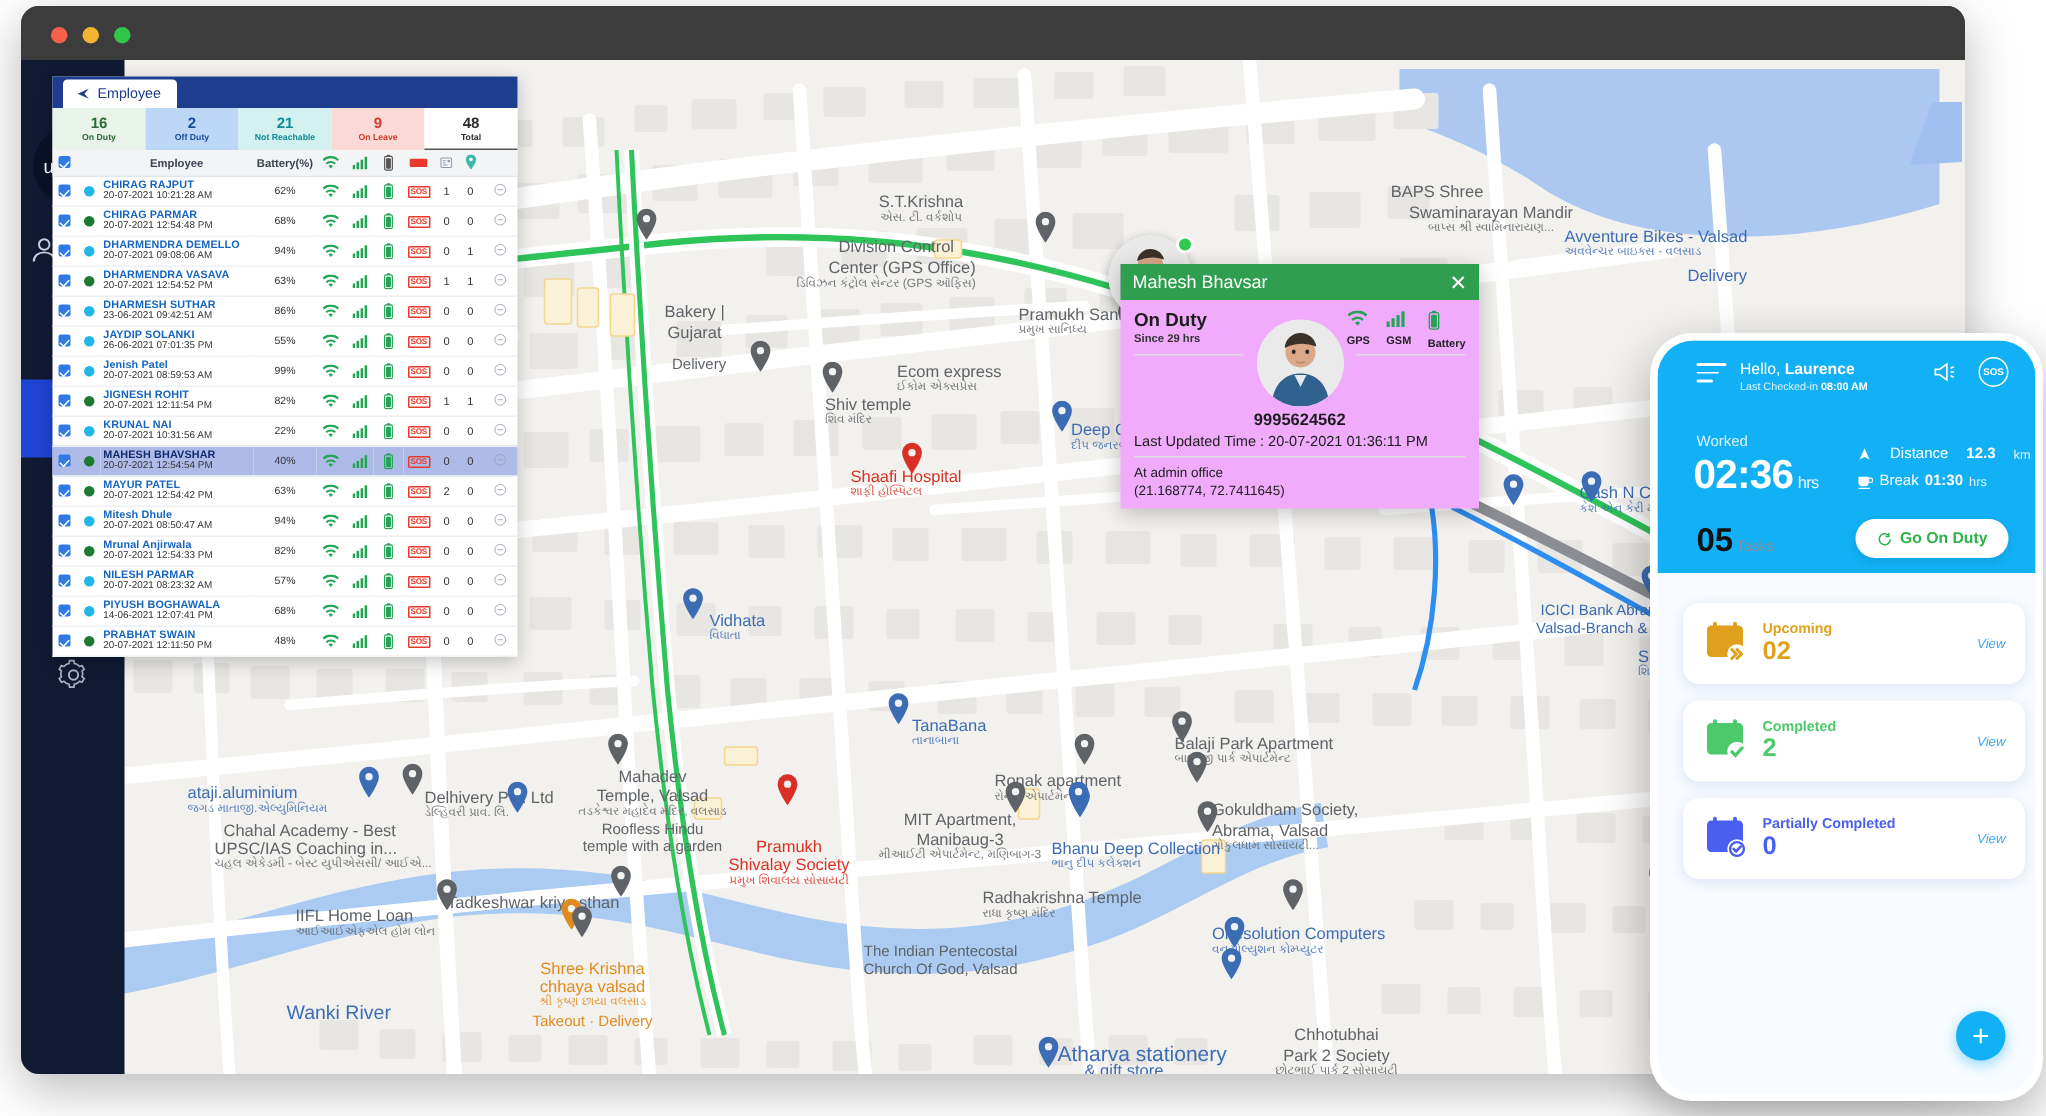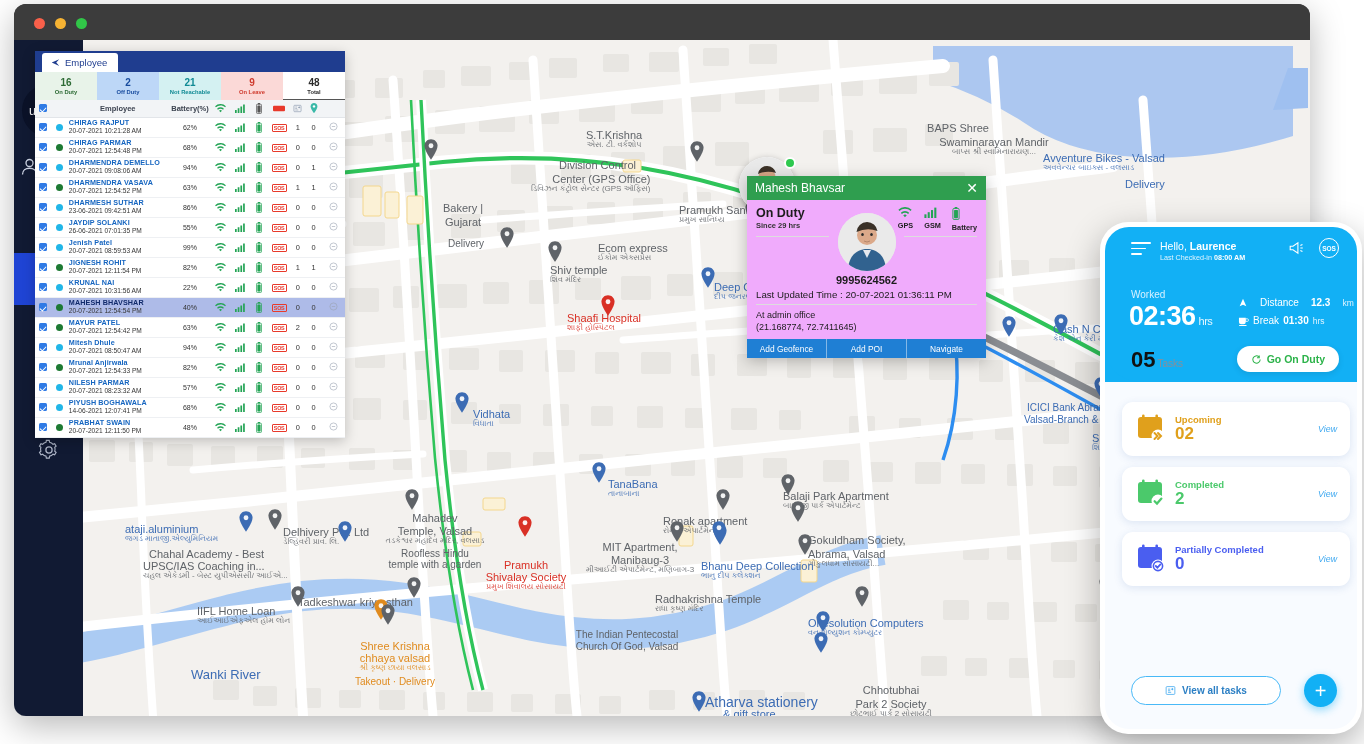--- a/index.html
+++ b/index.html
@@ -1616,25 +1616,20 @@
           </div>
 
           <div class="phone-num">9995624562</div>
           <div class="lastupd">Last Updated Time : 20-07-2021 01:36:11 PM</div>
           <div class="hr2"></div>
           <div class="addr">
             <div>At admin office</div>
             <div>(21.168774, 72.7411645)</div>
           </div>
         </div>
-        <div class="card-ft">
-          <div>Add Geofence</div>
-          <div>Add POI</div>
-          <div>Navigate</div>
-        </div>
       </div>
 
     </div>
   </div>
 
   <div class="phone">
     <div class="ph-inner">
 
       <div class="ph-top">
         <svg class="curve" viewBox="0 0 252 62" preserveAspectRatio="none">
@@ -1737,28 +1732,20 @@
                 <path d="M20.8 22 L22.4 23.6 L25.4 20.4" stroke="#4a5ef0" stroke-width="1.8" fill="none" stroke-linecap="round"></path>
               </svg></div>
             <div class="txt">
               <div class="lb" style="color:#4a5ef0">Partially Completed</div>
               <div class="vl" style="color:#4a5ef0">0</div>
             </div>
             <div class="view">View</div>
           </div>
         </div>
 
-      <div class="viewall">
-        <svg width="11" height="11" viewBox="0 0 24 24" fill="none" stroke="#3ea8f0" stroke-width="1.7">
-            <rect x="2.5" y="3.5" width="19" height="17" rx="2"></rect>
-            <path d="M6.5 9h5M6.5 12.5h5M6.5 16h7"></path>
-            <circle cx="16" cy="9" r="1.4" fill="#3ea8f0"></circle>
-          </svg>
-        <span>View all tasks</span>
-      </div>
 
       <div class="fab">
         <span>+</span>
       </div>
     </div>
   </div>
 
 </div>
 
 </body></html>

